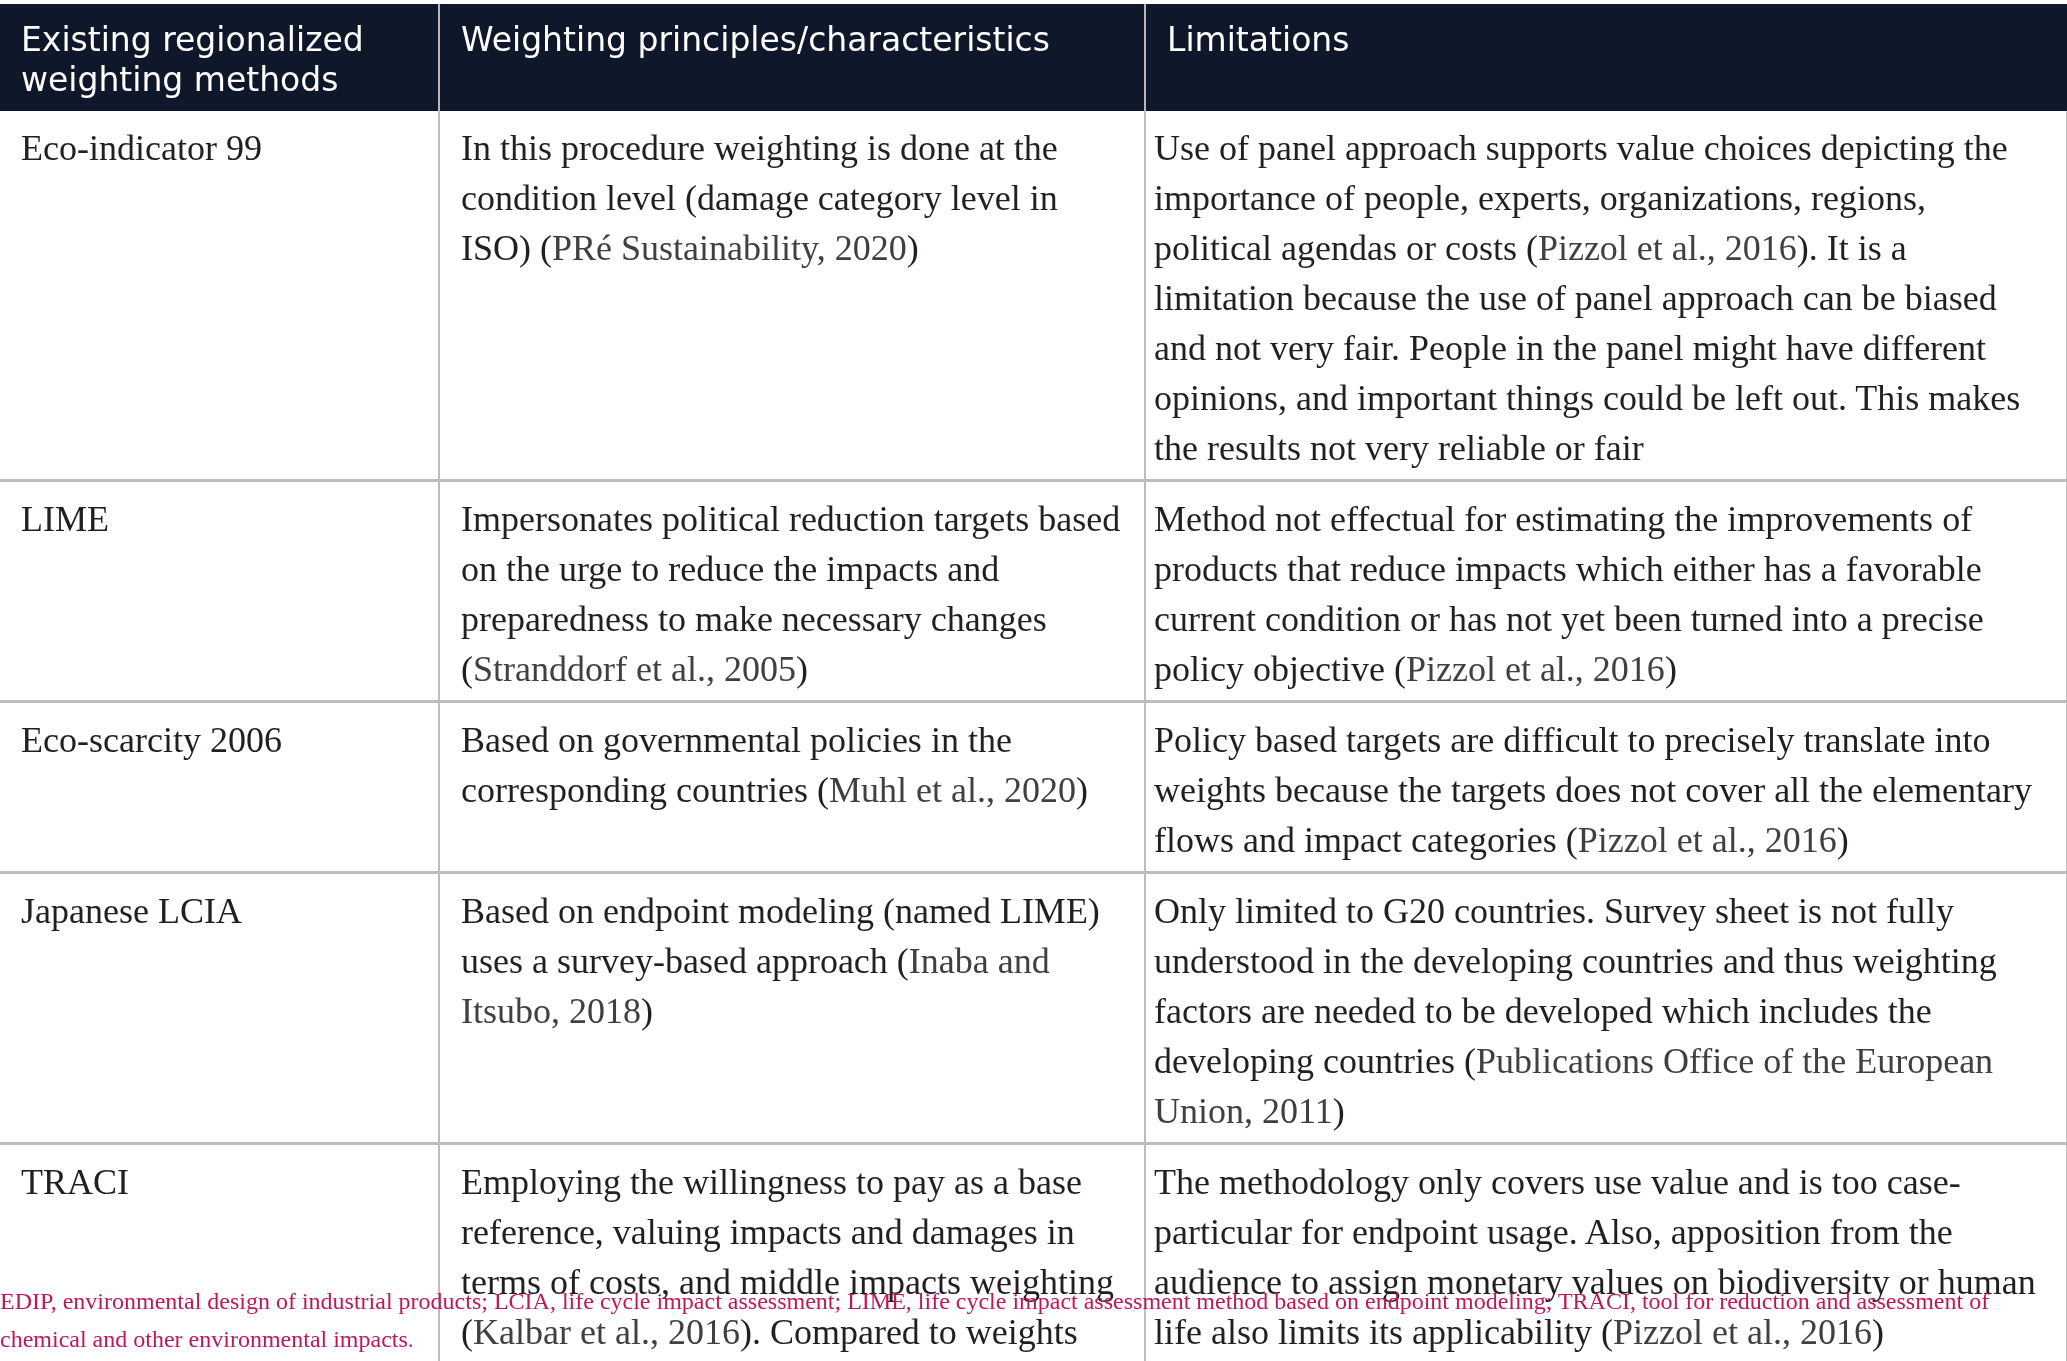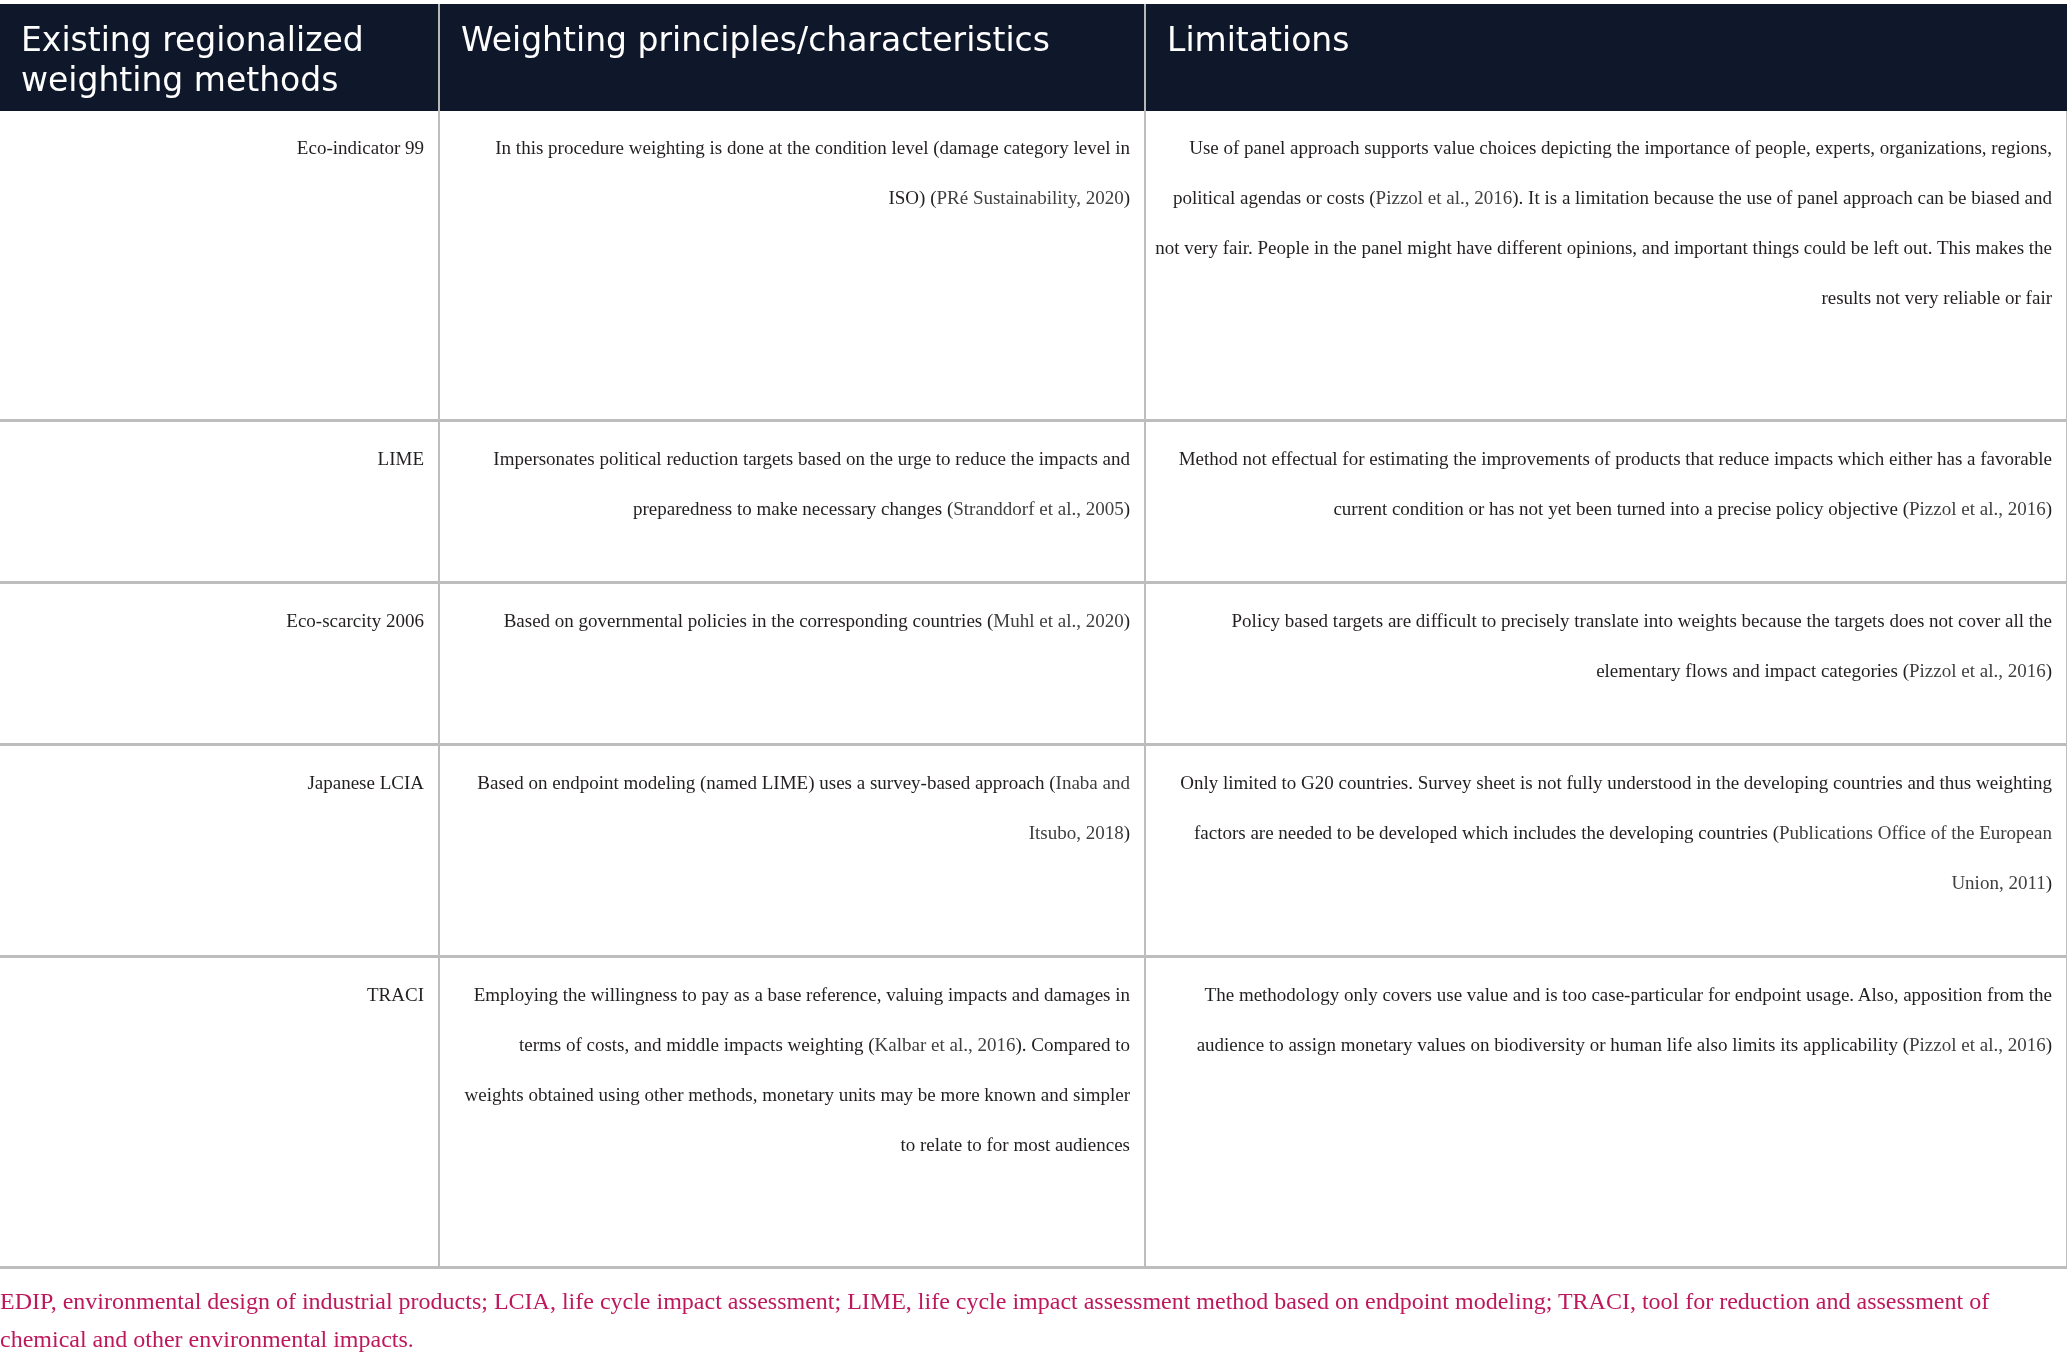--- a/index.html
+++ b/index.html
@@ -15,23 +15,23 @@
   .tbl col.c3 { width: 922px; }
   .tbl th {
     background: #0f172a; color: #ffffff; text-align: left; vertical-align: top;
     font-family: "DejaVu Sans", "Liberation Sans", sans-serif; font-weight: normal;
     font-size: 33px; line-height: 40px;
     padding: 16px 14px 10px 21px; height: 81px;
     border-right: 2px solid #b7b7b7;
   }
   .tbl th:last-child { border-right: 0; }
   .tbl td {
-    vertical-align: top; font-size: 19px; line-height: 50px;
+    vertical-align: top; font-size: 36px; line-height: 50px;
     padding: 12px 14px 6px 21px;
-    border-right: 2px solid #bdbdbd; border-bottom: 3px solid #bdbdbd; text-align: right;
+    border-right: 2px solid #bdbdbd; border-bottom: 3px solid #bdbdbd;
   }
   .tbl td:last-child { border-right: 2px solid #bdbdbd; }
   .tbl td.c3 { padding-left: 8px; }
   .tbl tr.r1 td { height: 290px; }
   .tbl tr.r2 td { height: 141px; }
   .tbl tr.r3 td { height: 141px; }
   .tbl tr.r4 td { height: 191px; }
   .tbl tr.r5 td { height: 290px; }
   .cite { color: #404040; }
   .foot {

